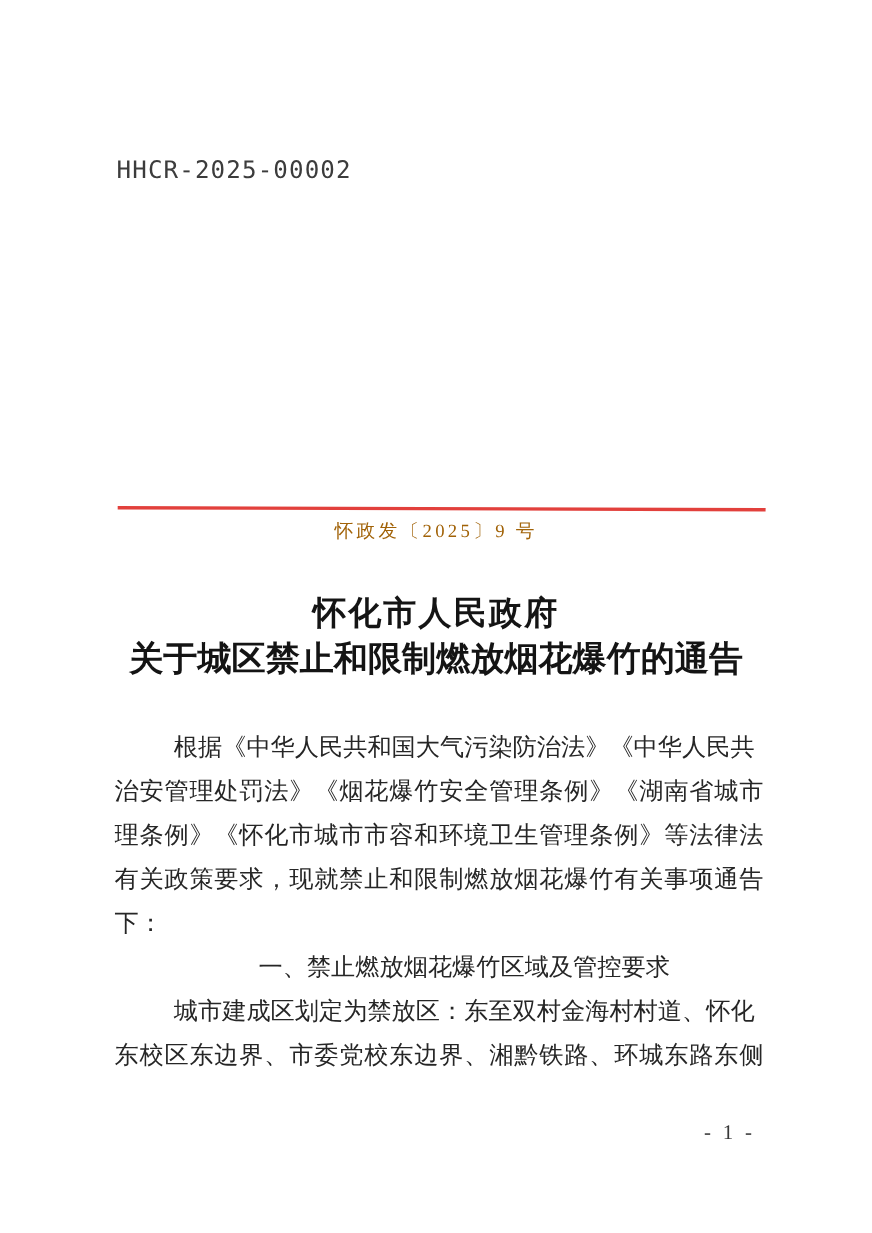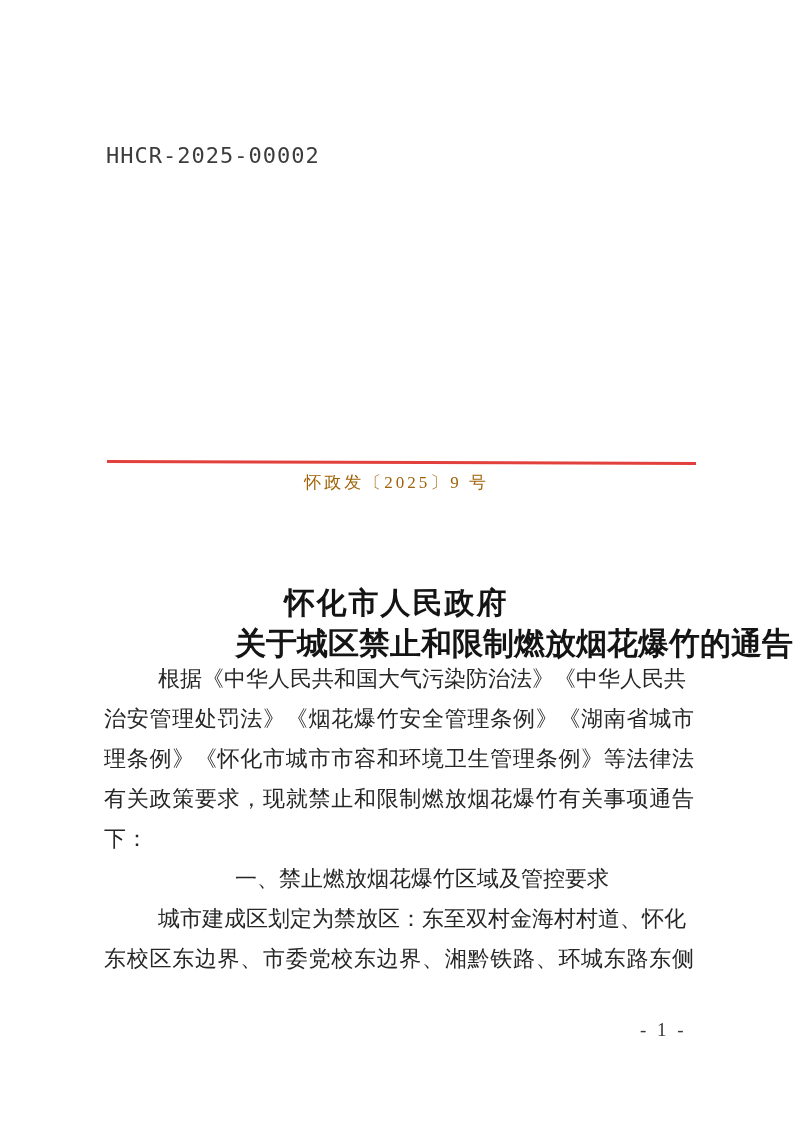--- a/index.html
+++ b/index.html
@@ -68,35 +68,33 @@
     transform: rotate(0.18deg);
   }
   .title-block {
     position: absolute;
     top: 540px;
     left: 0;
     width: 100%;
     text-align: center;
     font-weight: bold;
     color: #141414;
-    margin-top: 45px;
   }
   .title-line1 {
     font-size: 30px;
     letter-spacing: 2px;
     line-height: 36px;
     white-space: nowrap;
   }
   .title-line2 {
     font-size: 31px;
     letter-spacing: 0px;
     line-height: 40px;
     margin-top: 3px;
     white-space: nowrap;
-    text-align: right;
   }
   .body-text {
     position: absolute;
     left: 104px;
     top: 659px;
     width: 590px;
     font-size: 22px;
     line-height: 40px;
     color: var(--text-black);
   }

